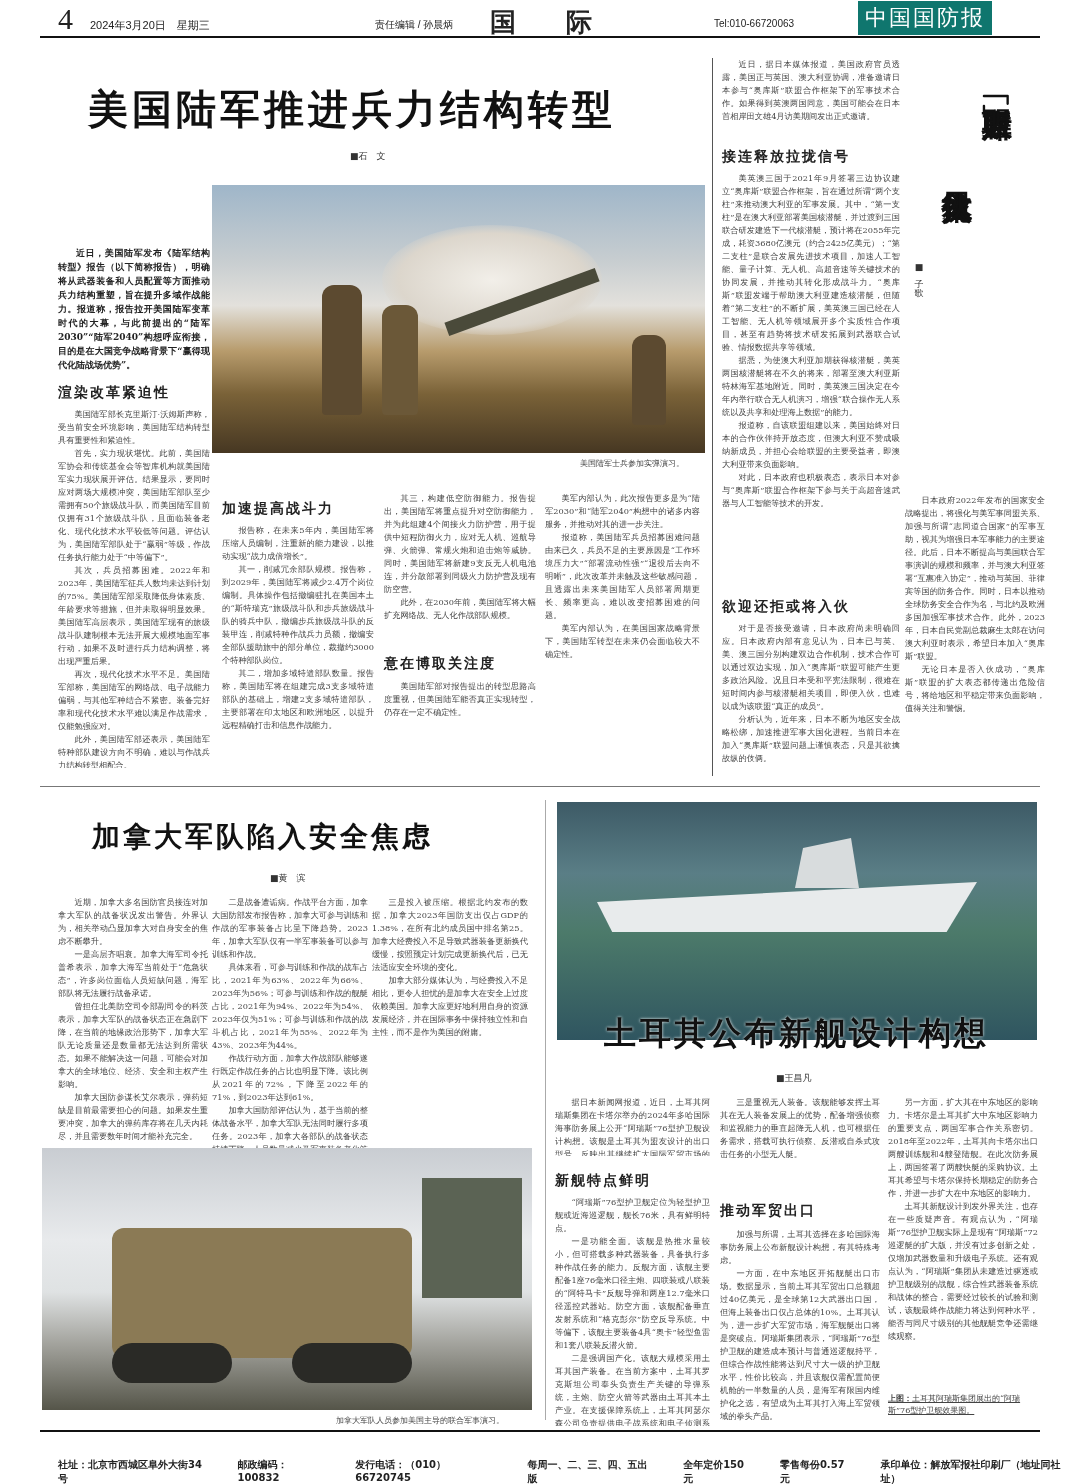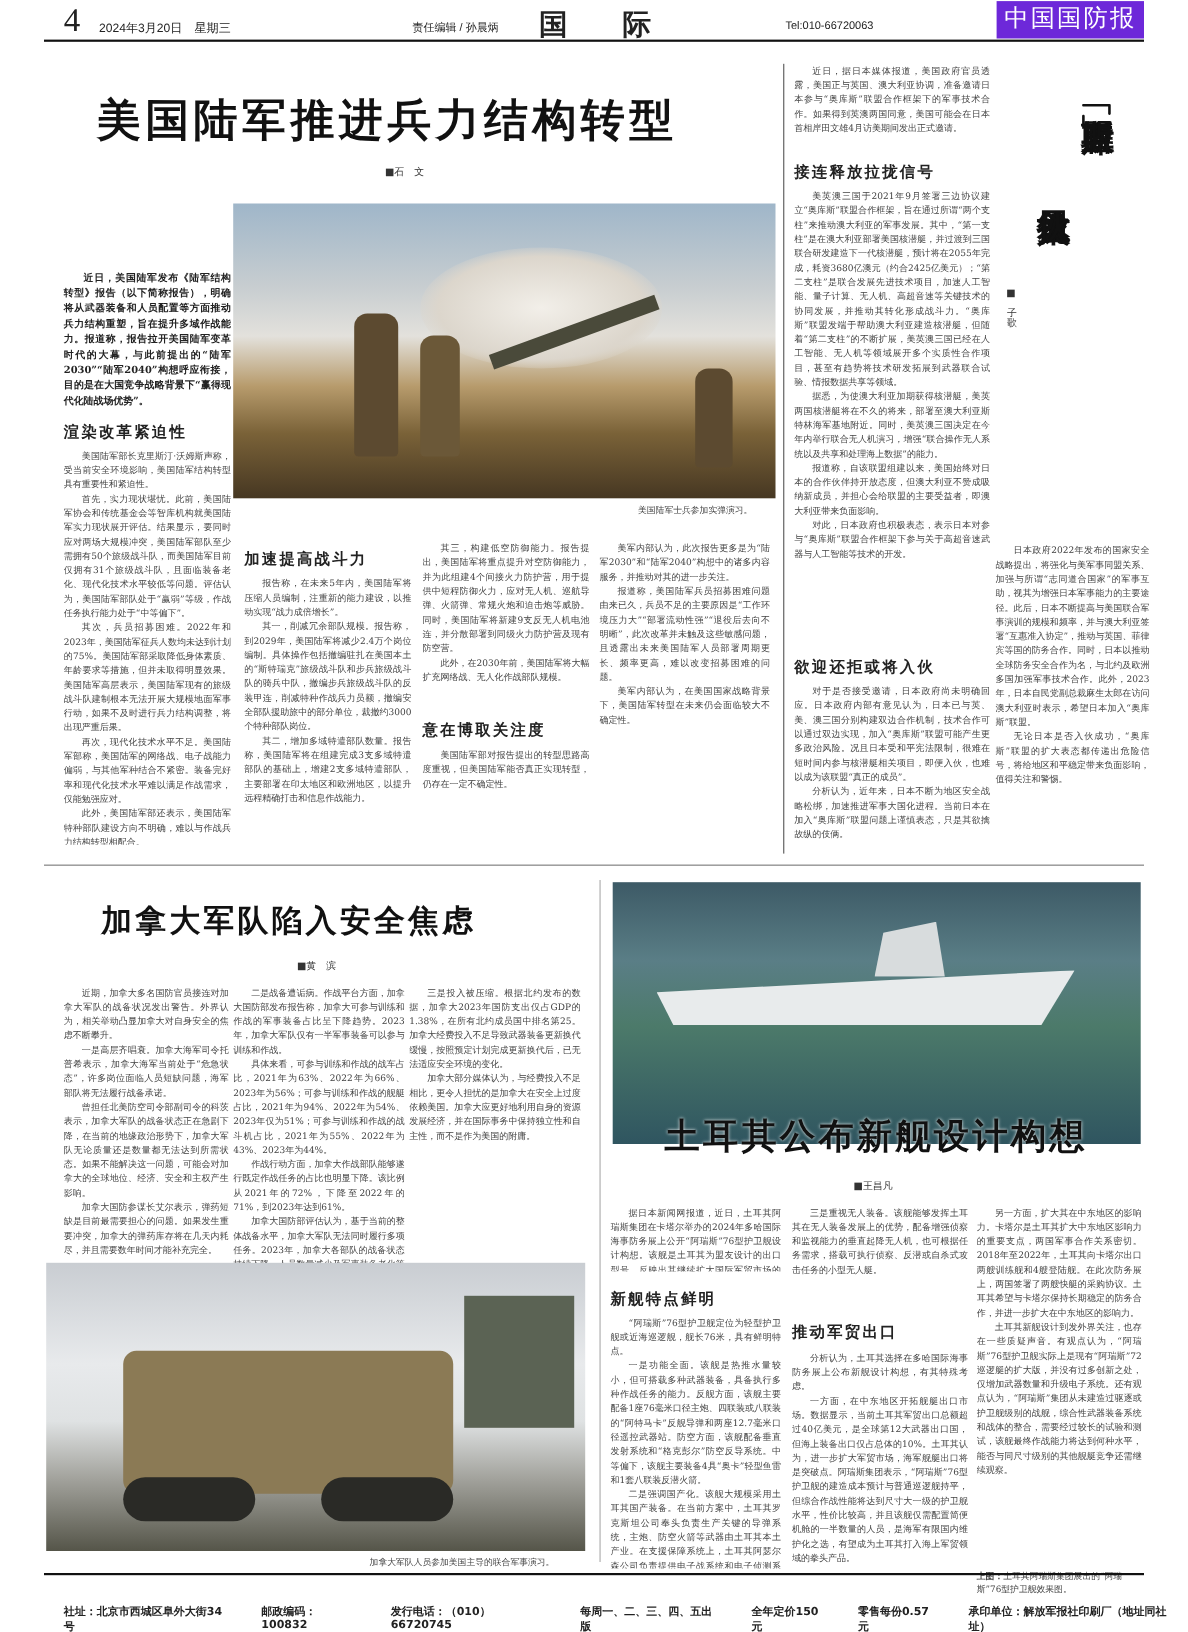--- a/index.html
+++ b/index.html
@@ -4,21 +4,21 @@
 <style>
   * { box-sizing: border-box; margin: 0; padding: 0; }
   body { width: 1080px; height: 1484px; background: #fff; font-family: "DejaVu Serif", serif; color: #222; position: relative; overflow: hidden; }
   .abs { position: absolute; }
   .masthead { left: 40px; top: 0; width: 1000px; height: 38px; border-bottom: 2px solid #111; }
   .pagenum { left: 58px; top: 2px; font-family: "Liberation Serif", serif; font-size: 30px; color: #222; }
   .date { left: 90px; top: 18px; font-family: "Liberation Sans", sans-serif; font-size: 11px; }
   .editor { left: 375px; top: 18px; font-family: "Liberation Sans", sans-serif; font-size: 10px; }
   .section { left: 490px; top: 5px; font-family: "DejaVu Sans", sans-serif; font-weight: bold; font-size: 26px; letter-spacing: 50px; }
   .tel { left: 714px; top: 18px; font-family: "Liberation Sans", sans-serif; font-size: 10px; text-align: right; }
-  .logo { left: 906px; top: 1px; width: 134px; height: 34px; background: #6d28d9; color: #fff; font-family: "DejaVu Serif", serif; font-size: 22px; text-align: center; line-height: 34px; letter-spacing: 2px; }
+  .logo { left: 858px; top: 1px; width: 134px; height: 34px; background: #0f766e; color: #fff; font-family: "DejaVu Serif", serif; font-size: 22px; text-align: center; line-height: 34px; letter-spacing: 2px; }
   .h1 { font-family: "DejaVu Sans", sans-serif; font-weight: bold; color: #111; }
   .byline { font-size: 9px; color: #333; }
   .body { font-size: 8.2px; line-height: 13px; color: #444; text-align: justify; overflow: hidden; }
   .body p { text-indent: 2em; }
   .sub { font-family: "DejaVu Sans", sans-serif; font-weight: bold; font-size: 14px; color: #222; text-align: left; letter-spacing: 2px; }
   .lede { font-weight: bold; font-size: 9px; line-height: 14px; color: #222; text-indent: 2em; text-align: justify; }
   .photo { overflow: hidden; }
   .caption { font-size: 8px; color: #444; }
   .vline { width: 1px; background: #555; }
   .hline { height: 2px; background: #111; }
@@ -148,28 +148,28 @@
 <div class="abs body" style="left:555px;top:1196px;width:155px;height:230px;">
   <p>“阿瑞斯”76型护卫舰定位为轻型护卫舰或近海巡逻舰，舰长76米，具有鲜明特点。</p>
   <p>一是功能全面。该舰是热推水量较小，但可搭载多种武器装备，具备执行多种作战任务的能力。反舰方面，该舰主要配备1座76毫米口径主炮、四联装或八联装的“阿特马卡”反舰导弹和两座12.7毫米口径遥控武器站。防空方面，该舰配备垂直发射系统和“格克彭尔”防空反导系统。中等偏下，该舰主要装备4具“奥卡”轻型鱼雷和1套八联装反潜火箭。</p>
   <p>二是强调国产化。该舰大规模采用土耳其国产装备。在当前方案中，土耳其罗克斯坦公司奉头负责生产关键的导弹系统，主炮、防空火箭等武器由土耳其本土产业。在支援保障系统上，土耳其阿瑟尔森公司负责提供电子战系统和电子侦测系统，梅特克迪公司则将提供声呐。</p>
 </div>
 <div class="abs body" style="left:720px;top:1096px;width:160px;height:80px;">
   <p>三是重视无人装备。该舰能够发挥土耳其在无人装备发展上的优势，配备增强侦察和监视能力的垂直起降无人机，也可根据任务需求，搭载可执行侦察、反潜或自杀式攻击任务的小型无人艇。</p>
 </div>
 <div class="abs sub" style="left:720px;top:1202px;width:160px;">推动军贸出口</div>
 <div class="abs body" style="left:720px;top:1228px;width:160px;height:200px;">
-  <p>分析认为，土耳其选择在多哈国际海事防务展上公布新舰设计构想，有其特殊考虑。</p>
+  <p>加强与所谓，土耳其选择在多哈国际海事防务展上公布新舰设计构想，有其特殊考虑。</p>
   <p>一方面，在中东地区开拓舰艇出口市场。数据显示，当前土耳其军贸出口总额超过40亿美元，是全球第12大武器出口国，但海上装备出口仅占总体的10%。土耳其认为，进一步扩大军贸市场，海军舰艇出口将是突破点。阿瑞斯集团表示，“阿瑞斯”76型护卫舰的建造成本预计与普通巡逻舰持平，但综合作战性能将达到尺寸大一级的护卫舰水平，性价比较高，并且该舰仅需配置简便机舱的一半数量的人员，是海军有限国内维护化之选，有望成为土耳其打入海上军贸领域的拳头产品。</p>
 </div>
 <div class="abs body" style="left:888px;top:1096px;width:150px;height:290px;">
   <p>另一方面，扩大其在中东地区的影响力。卡塔尔是土耳其扩大中东地区影响力的重要支点，两国军事合作关系密切。2018年至2022年，土耳其向卡塔尔出口两艘训练舰和4艘登陆舰。在此次防务展上，两国签署了两艘快艇的采购协议。土耳其希望与卡塔尔保持长期稳定的防务合作，并进一步扩大在中东地区的影响力。</p>
   <p>土耳其新舰设计到发外界关注，也存在一些质疑声音。有观点认为，“阿瑞斯”76型护卫舰实际上是现有“阿瑞斯”72巡逻艇的扩大版，并没有过多创新之处，仅增加武器数量和升级电子系统。还有观点认为，“阿瑞斯”集团从未建造过驱逐或护卫舰级别的战舰，综合性武器装备系统和战体的整合，需要经过较长的试验和测试，该舰最终作战能力将达到何种水平，能否与同尺寸级别的其他舰艇竞争还需继续观察。</p>
 </div>
-<div class="abs caption" style="left:888px;top:1426px;width:150px;line-height:12px;">
+<div class="abs caption" style="left:888px;top:1392px;width:150px;line-height:12px;text-decoration:underline;">
   <b>上图：</b><span>土耳其阿瑞斯集团展出的“阿瑞斯”76型护卫舰效果图。</span>
 </div>
 
 <div class="abs hline" style="left:40px;top:1430px;width:1000px;"></div>
 <div class="abs footer">
   <span>社址：北京市西城区阜外大街34号</span>
   <span>邮政编码：100832</span>
   <span>发行电话：（010）66720745</span>
   <span>每周一、二、三、四、五出版</span>
   <span>全年定价150元</span>

